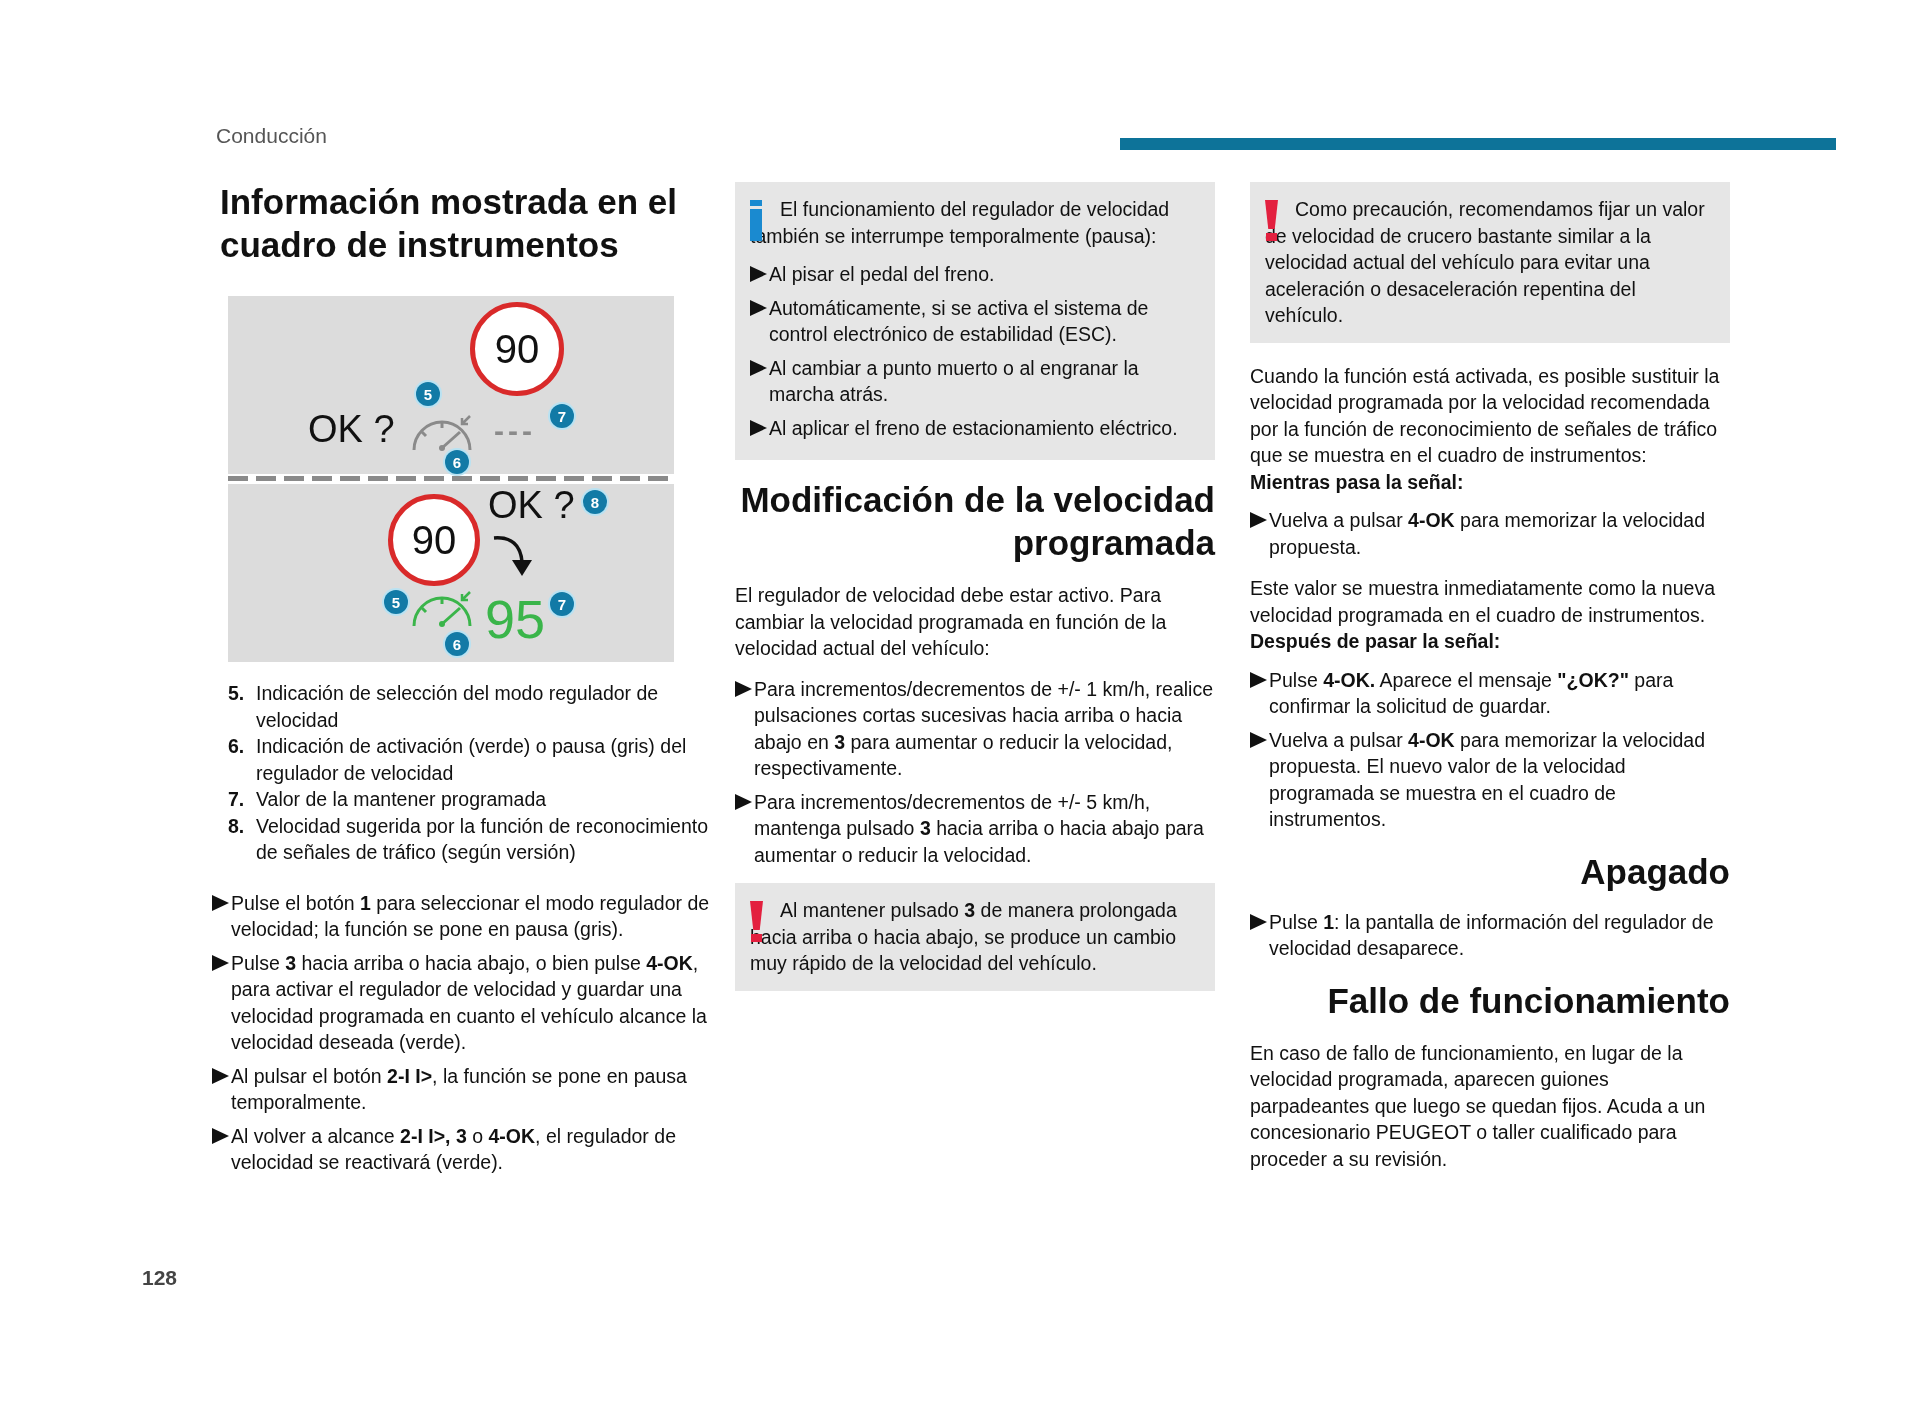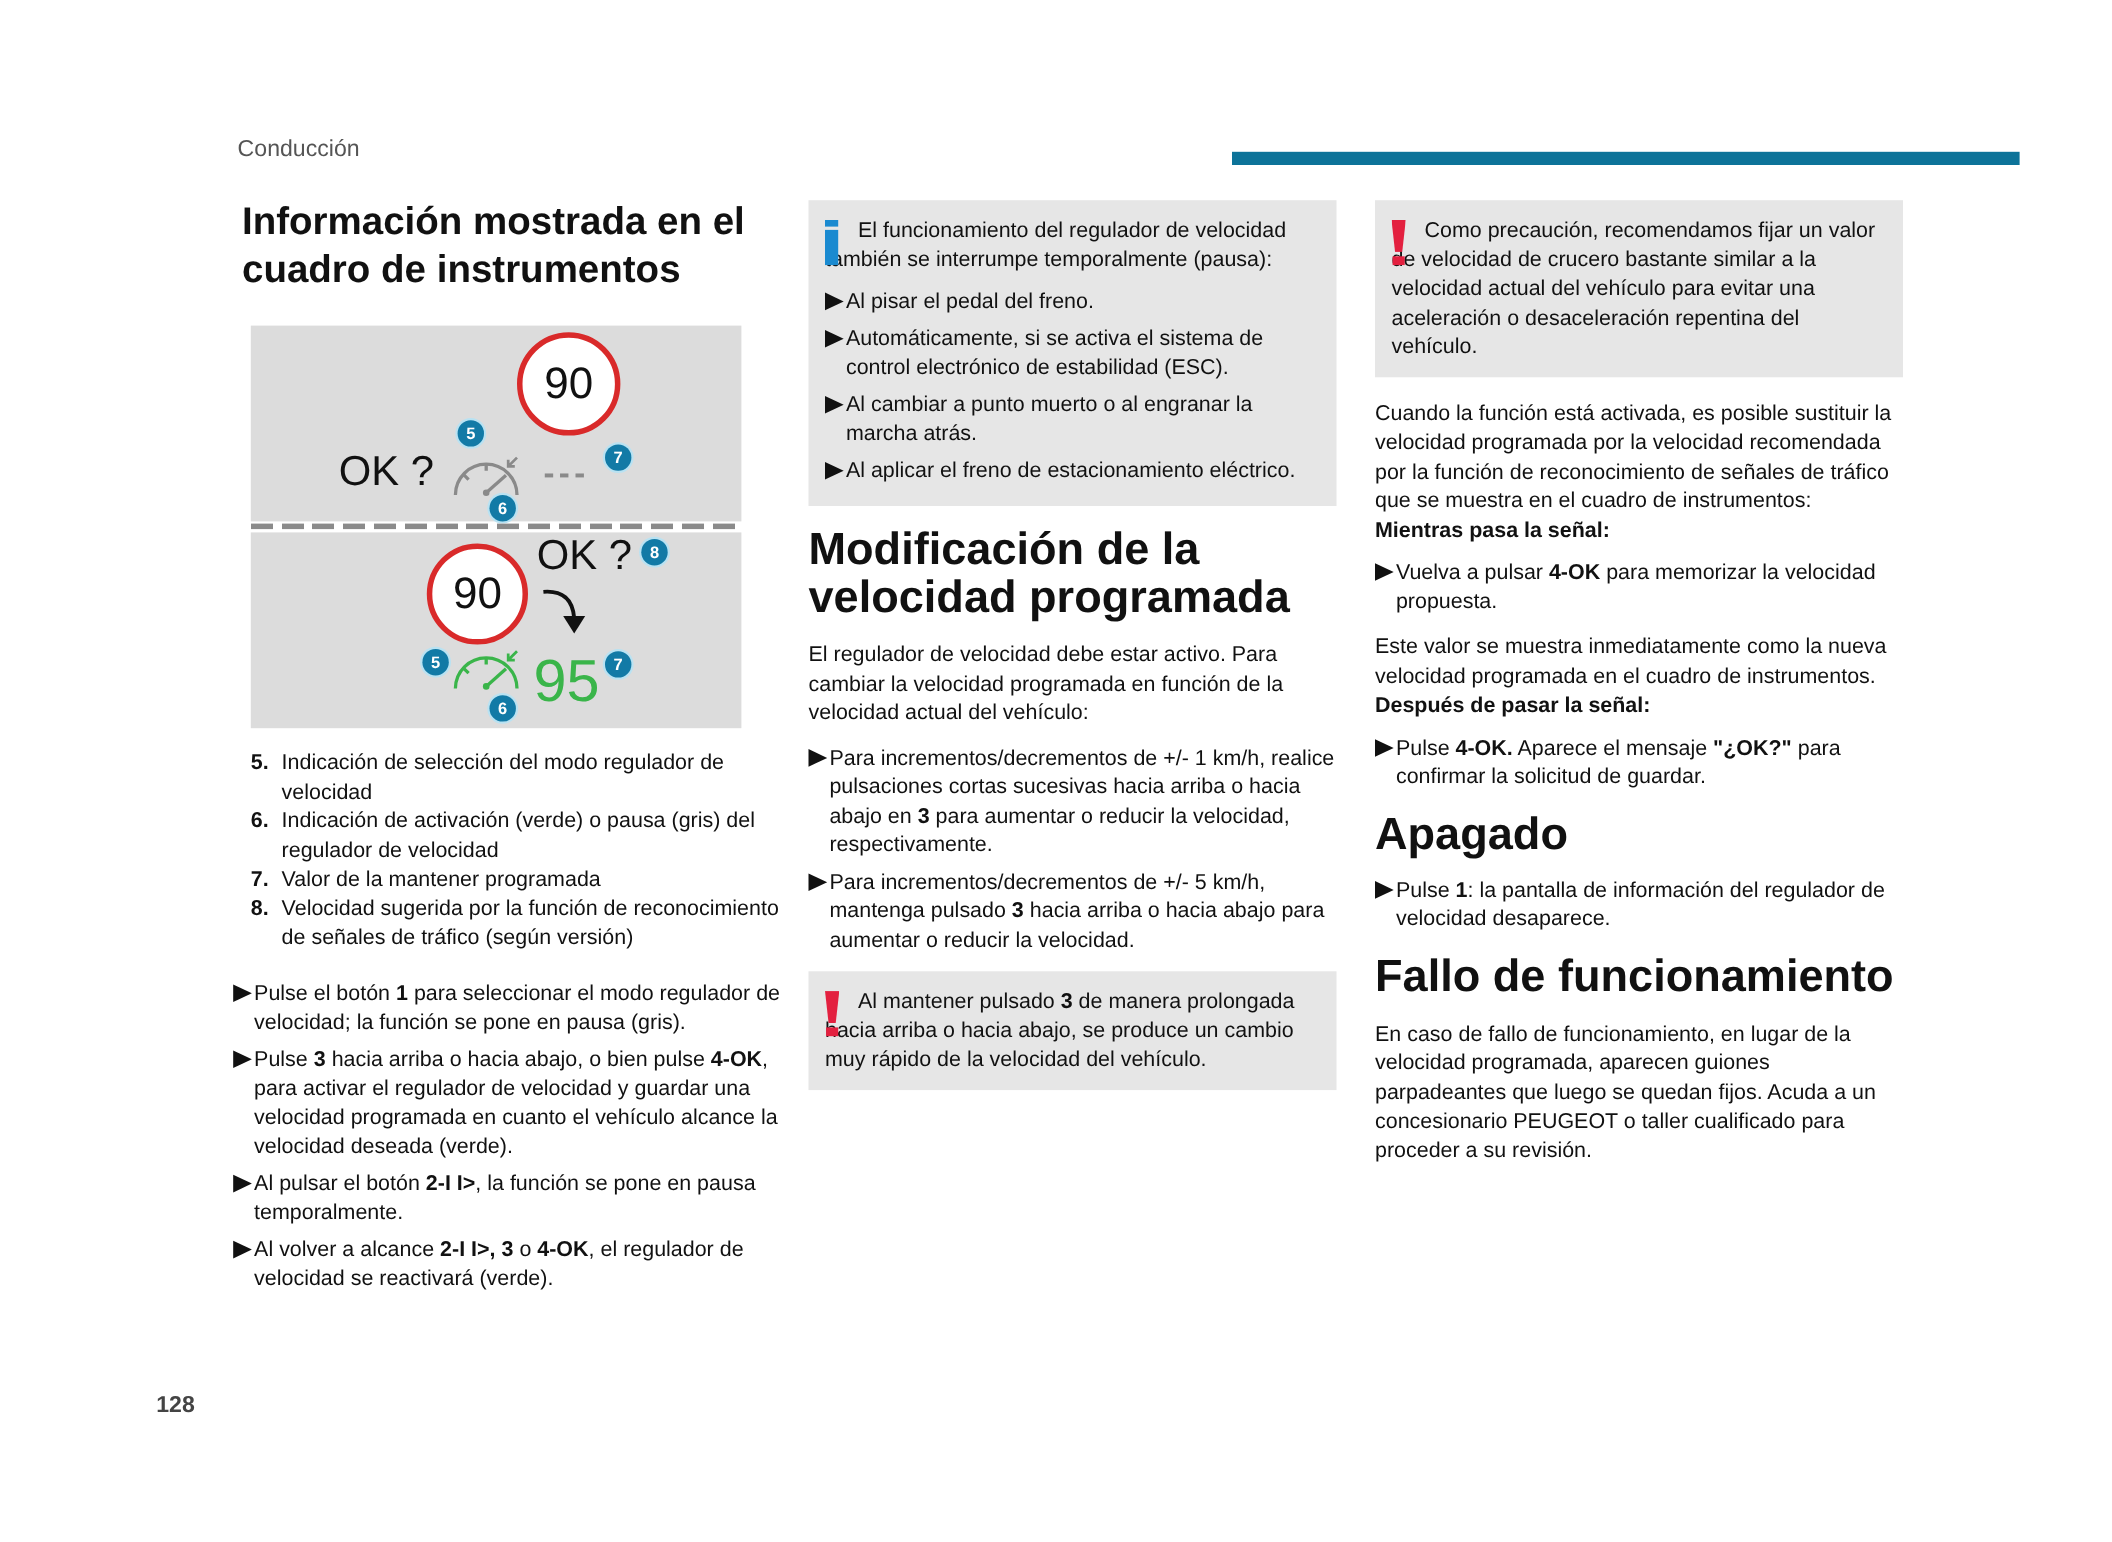--- a/index.html
+++ b/index.html
@@ -12,21 +12,21 @@
   .top-bar { left:1120px; top:138px; width:716px; height:12px; background:#0d7399; }
   .page-number { left:142px; top:1266px; font-size:21px; color:#444; font-weight:bold; }
 
   .col { position:absolute; }
   .col1 { left:220px; top:180px; width:500px; }
   .col2 { left:735px; top:182px; width:480px; }
   .col3 { left:1250px; top:182px; width:480px; }
 
   h1, h2 { margin:0; font-weight:bold; color:#111; }
   h1 { font-size:35px; line-height:43px; }
-  h2 { font-size:41px; line-height:43px; }
+  h2 { font-size:35px; line-height:43px;text-align:right; }
 
   p { margin:0; font-size:19.5px; line-height:26.5px; }
   .strong-label { font-weight:bold; }
 
   ul.bullets { list-style:none; padding:0; margin:0; }
   ul.bullets li { position:relative; padding-left:19px; font-size:19.5px; line-height:26.5px; margin-bottom:7px; }
   ul.bullets li .arrow { position:absolute; left:0; top:5px; width:0; height:0;
     border-top:8px solid transparent; border-bottom:8px solid transparent; border-left:17px solid #111; }
 
   ol.legend { list-style:none; padding:0; margin:0; }
@@ -174,20 +174,21 @@
   <div style="height:12px;"></div>
   <ul class="bullets">
     <li><span class="arrow"></span><span>Vuelva a pulsar </span><b>4-OK</b><span> para memorizar la velocidad propuesta.</span></li>
   </ul>
   <div style="height:8px;"></div>
   <p>Este valor se muestra inmediatamente como la nueva velocidad programada en el cuadro de instrumentos.</p>
   <p class="strong-label">Después de pasar la señal:</p>
   <div style="height:12px;"></div>
   <ul class="bullets">
     <li><span class="arrow"></span><span>Pulse </span><b>4-OK.</b><span> Aparece el mensaje </span><b>"¿OK?"</b><span> para confirmar la solicitud de guardar.</span></li>
+    <li><span class="arrow"></span><span>Vuelva a pulsar </span><b>4-OK</b><span> para memorizar la velocidad propuesta. El nuevo valor de la velocidad programada se muestra en el cuadro de instrumentos.</span></li>
   </ul>
   <div style="height:10px;"></div>
   <h2>Apagado</h2>
   <div style="height:16px;"></div>
   <ul class="bullets">
     <li><span class="arrow"></span><span>Pulse </span><b>1</b><span>: la pantalla de información del regulador de velocidad desaparece.</span></li>
   </ul>
   <div style="height:10px;"></div>
   <h2>Fallo de funcionamiento</h2>
   <div style="height:18px;"></div>

